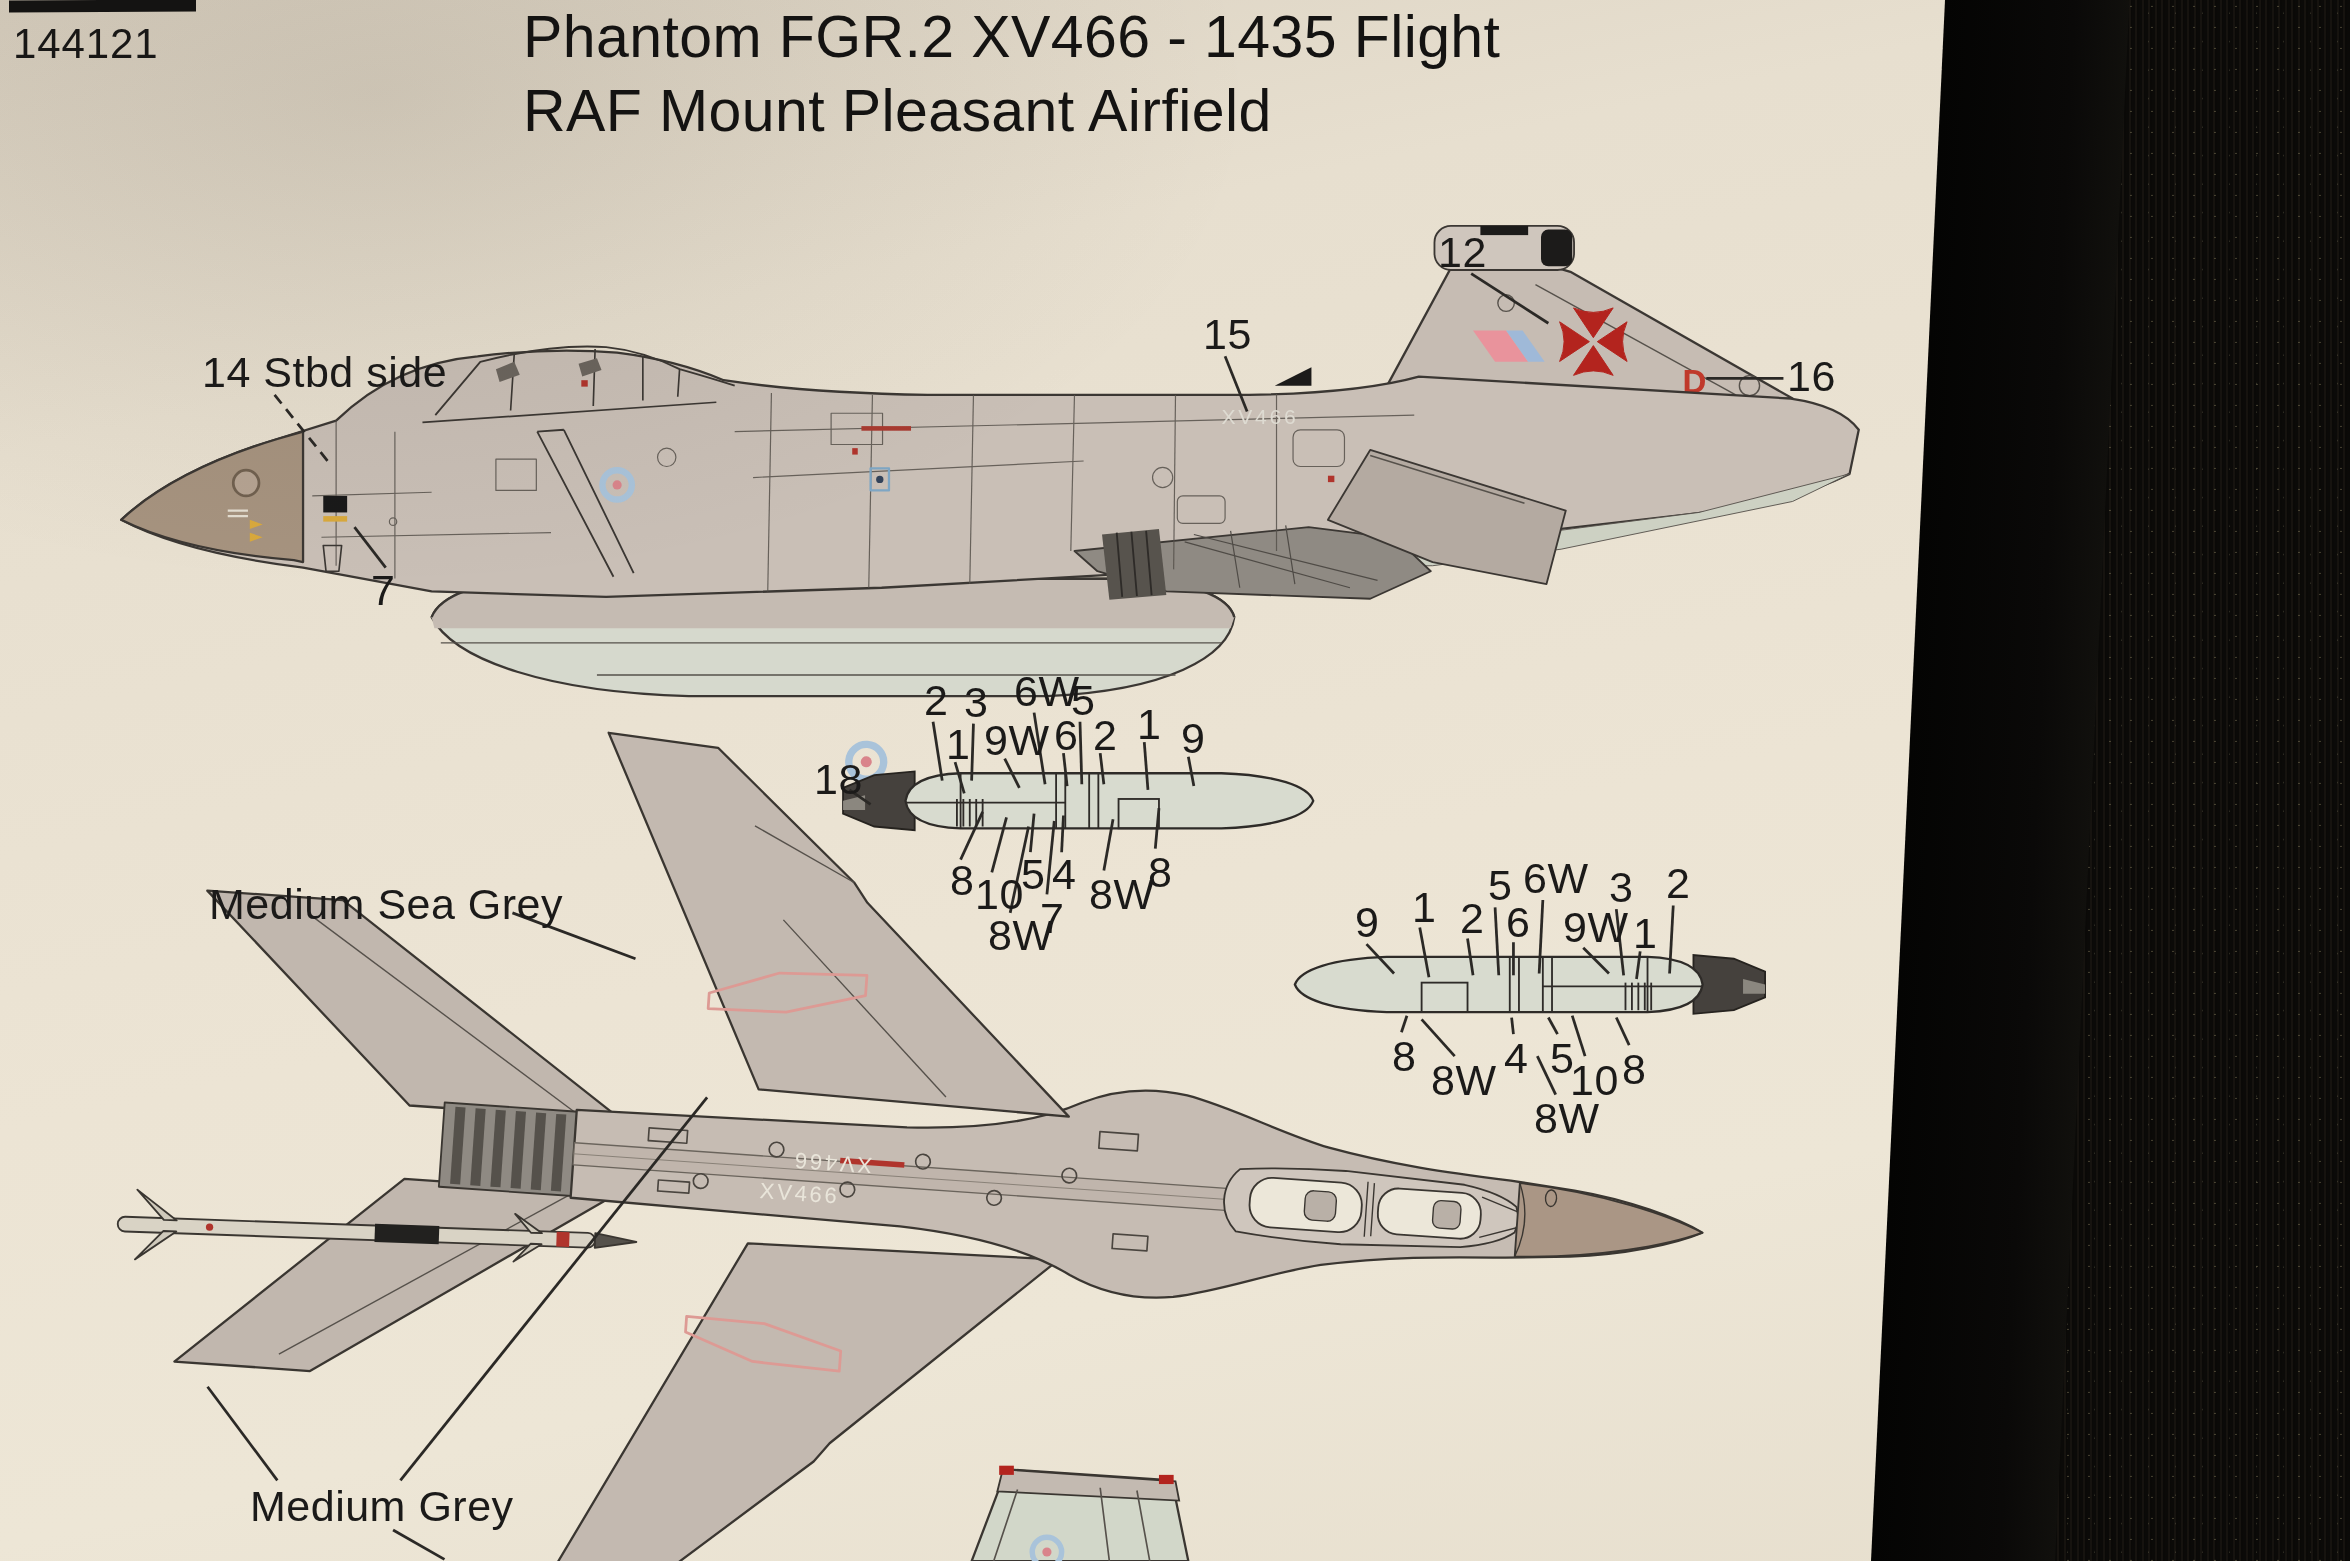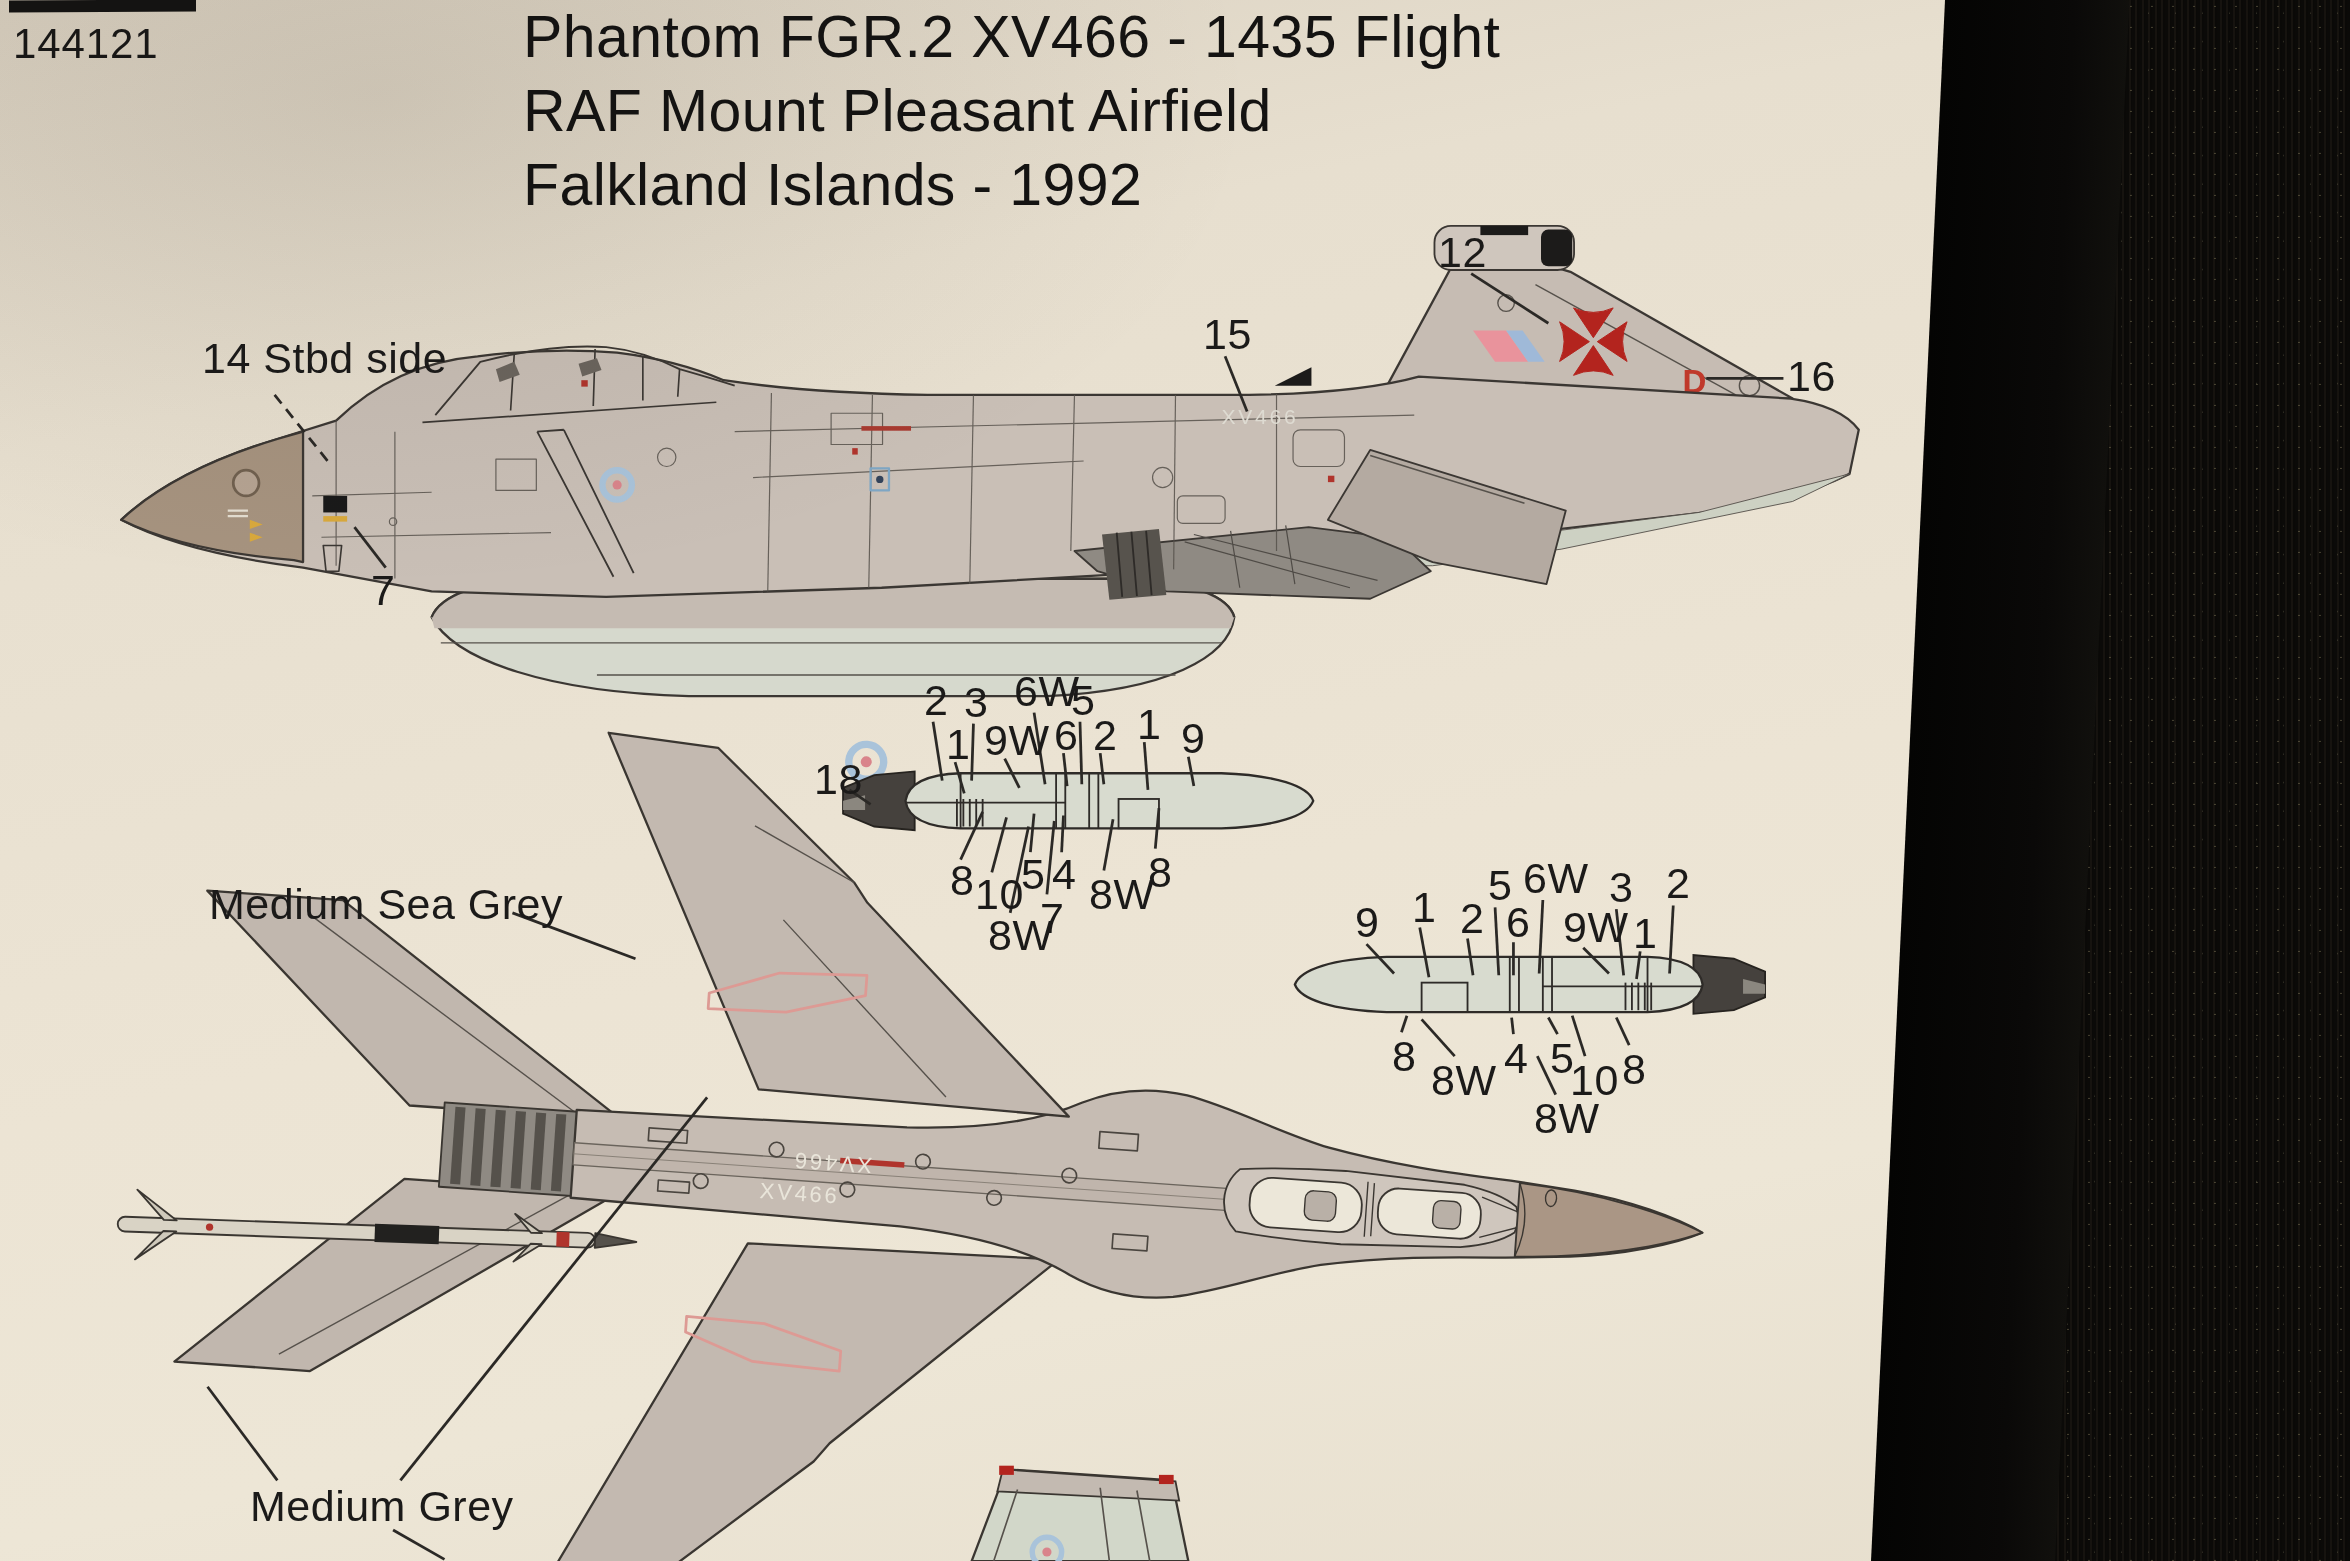--- a/index.html
+++ b/index.html
@@ -339,23 +339,22 @@
   </svg>
 
   <div id="vignette"></div>
 
   <div id="labels-layer">
     <div id="top-bar"></div>
     <div id="kit-code">144121</div>
     <div id="title-block">
       <div class="title-line">Phantom FGR.2 XV466 - 1435 Flight</div>
       <div class="title-line">RAF Mount Pleasant Airfield</div>
-      <div class="title-line">Falkland Islands - 1992</div>
     </div>
-  <span class="callout" style="left: 202px; top: 336px;">14 Stbd side</span>
+  <span class="callout" style="left: 202px; top: 350px;">14 Stbd side</span>
       <span class="callout" style="left: 371px; top: 568px;">7</span>
       <span class="callout" style="left: 1203px; top: 312px;">15</span>
       <span class="callout" style="left: 1438px; top: 230px;">12</span>
       <span class="callout" style="left: 1787px; top: 354px;">16</span>
       <span class="callout" style="left: 814px; top: 757px; text-align: center;">18</span>
       <span class="callout" style="left: 209px; top: 882px;">Medium Sea Grey</span>
       <span class="callout" style="left: 250px; top: 1484px;">Medium Grey</span>
       <span class="callout" style="left: 924px; top: 678px;">2</span>
       <span class="callout" style="left: 964px; top: 680px;">3</span>
       <span class="callout" style="left: 1014px; top: 669px;">6W</span>

